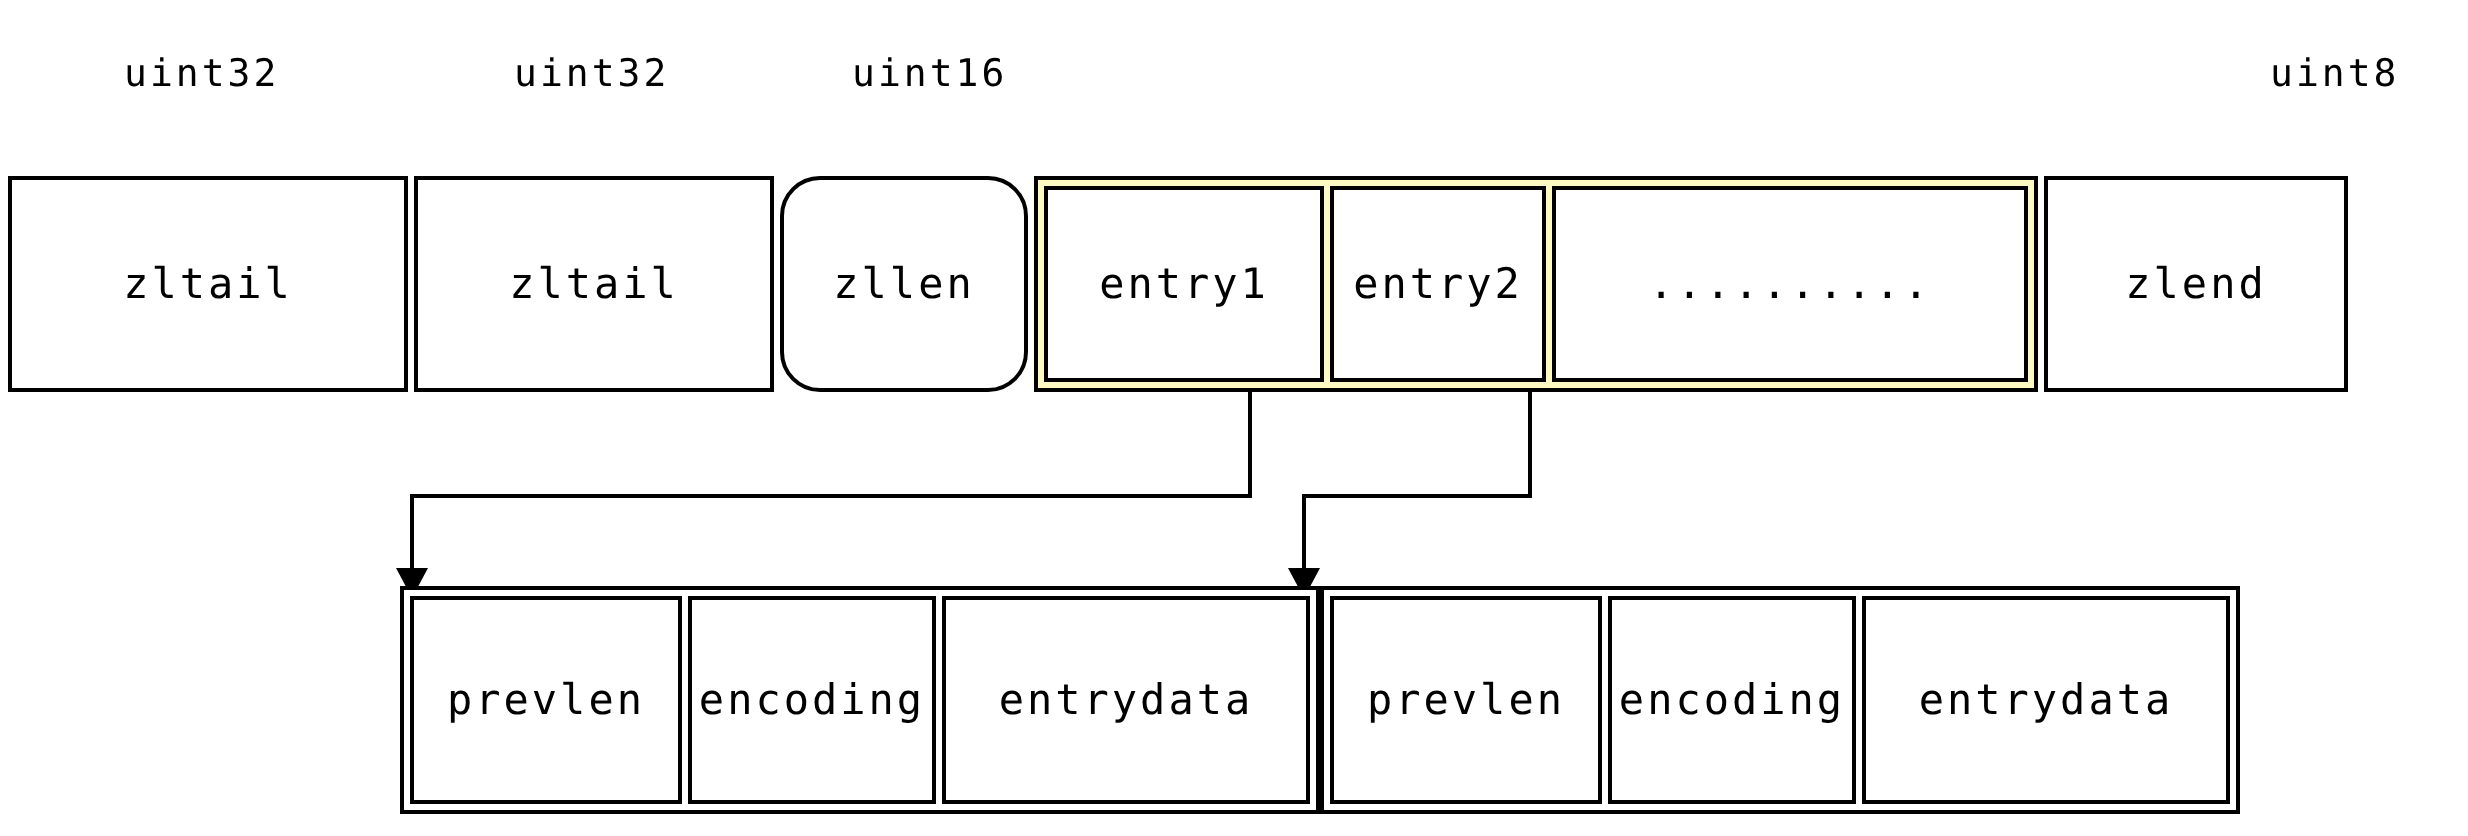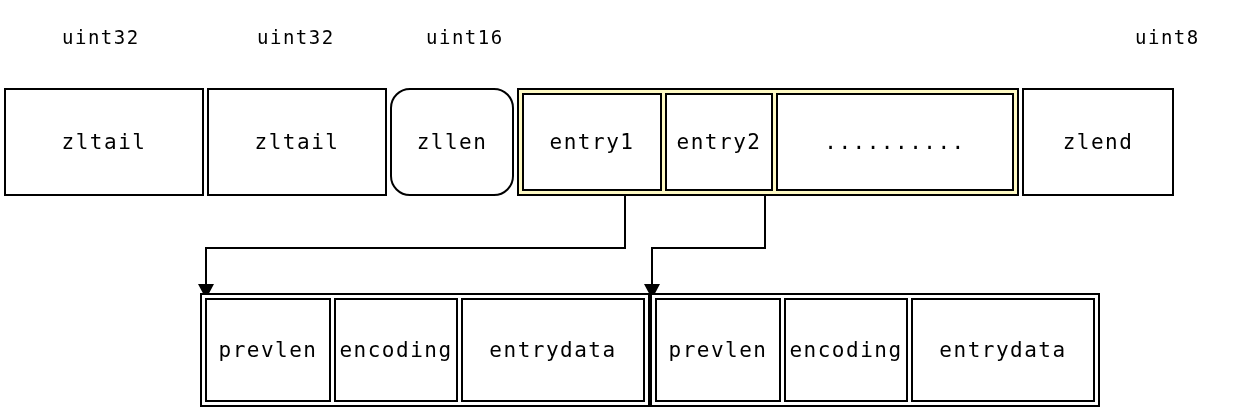--- a/index.html
+++ b/index.html
@@ -64,21 +64,21 @@
     height: 114px;
     display: flex;
   }
   .detail-group {
     border: 2px solid #000;
     padding: 3px;
     display: flex;
     gap: 3px;
     background: #fff;
   }
-  .w-prevlen   { width: 126px; text-align: right; }
+  .w-prevlen   { width: 136px; text-align: right; }
   .w-encoding  { width: 124px; }
   .w-entrydata { width: 184px; }
 
   .connector-svg {
     position: absolute;
     left: 0; top: 0;
     width: 1234px; height: 418px;
     pointer-events: none;
   }
 </style>

